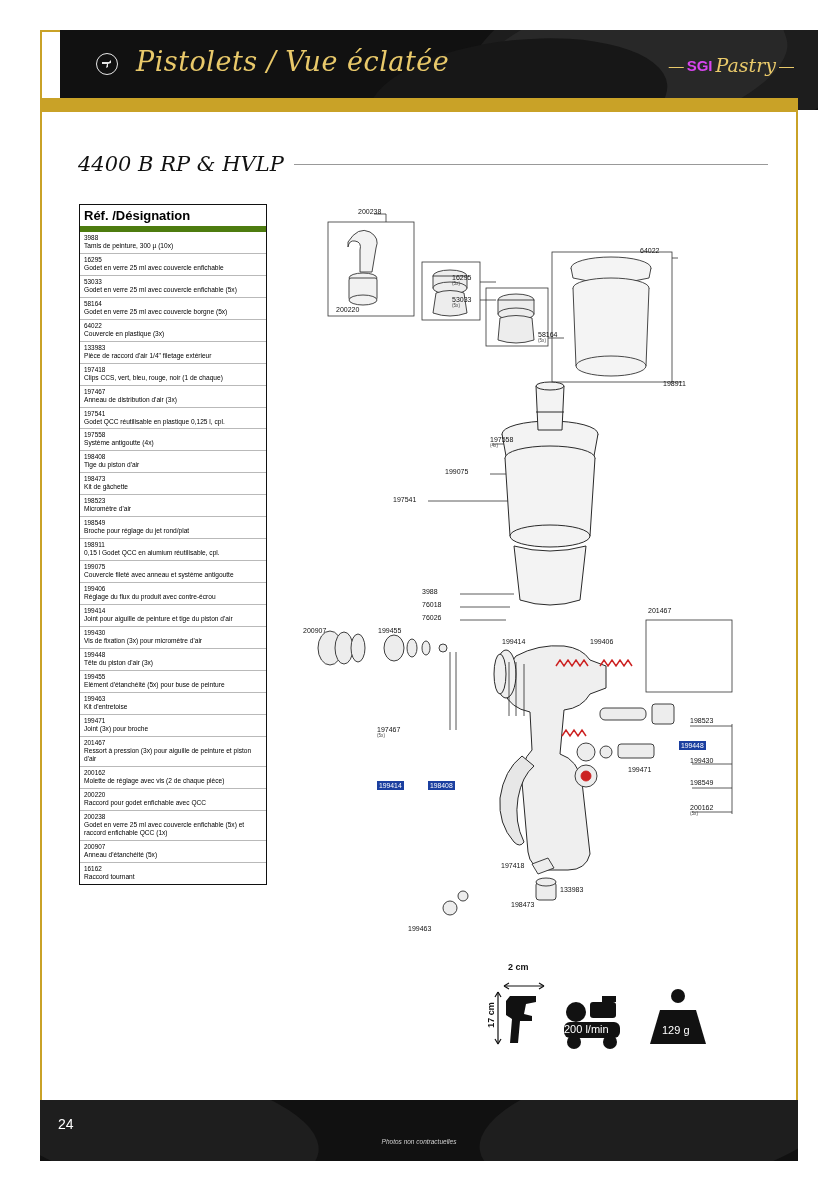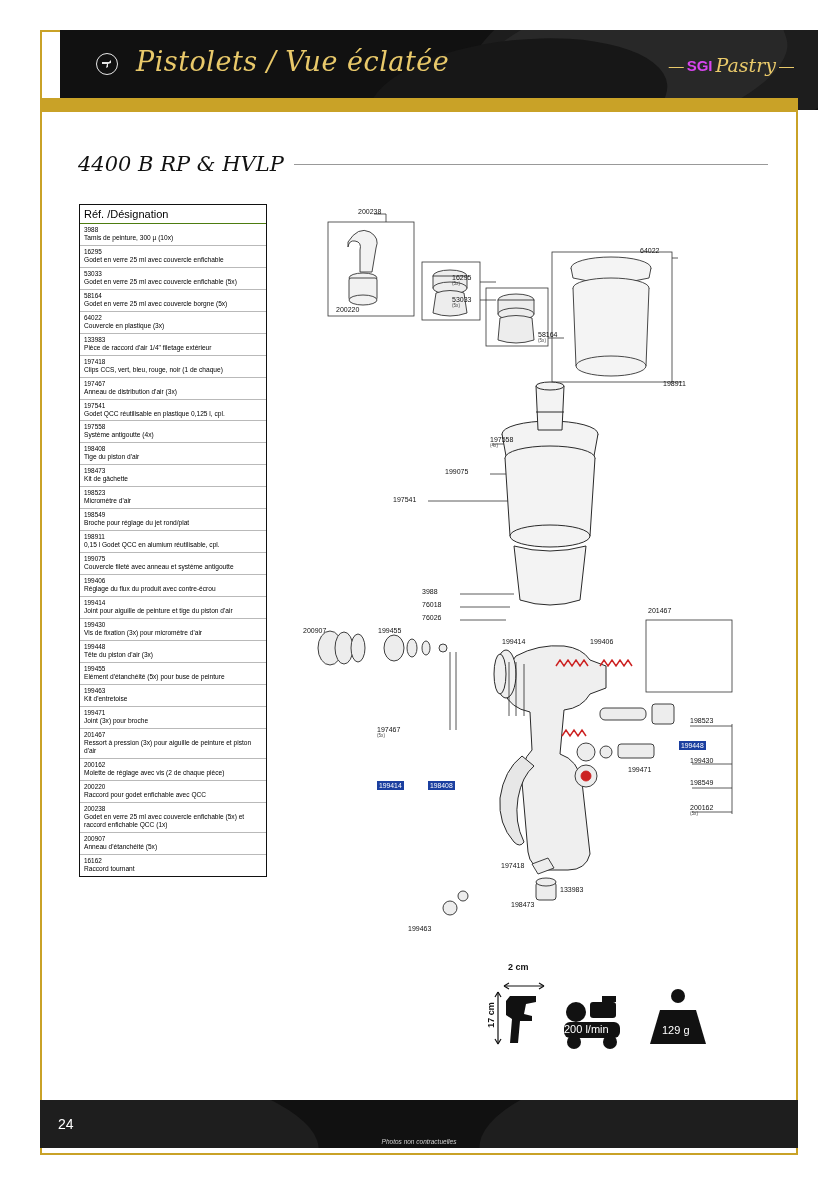--- a/index.html
+++ b/index.html
@@ -115,24 +115,24 @@
 
   
   .parts-table {
     position: absolute;
     left: 79px; top: 204px;
     width: 188px;
     border: 1px solid #111;
     background: #fff;
   }
   .parts-head {
-    font-size: 11px;
-    font-weight: normal;
+    font-size: 13px;
+    font-weight: bold;
     padding: 3px 4px 3px 4px;
-    border-bottom: 1px solid #4d7c0f;
+    border-bottom: 6px solid #4d7c0f;
     color: #000;
   }
   .part-row {
     border-bottom: 1px solid #b9b9b9;
     padding: 2px 4px 2.5px 4px;
   }
   .part-row:last-child { border-bottom: none; }
   .part-ref {
     font-size: 6.4px;
     color: #000;
@@ -185,21 +185,21 @@
   }
   .spec-badge {
     position: absolute;
     color: #fff; font-weight: normal; font-size: 11px;
   }
 
   
   .footer {
     position: absolute;
     left: 40px; top: 1100px;
-    width: 758px; height: 48px;
+    width: 758px; height: 61px;
     background: #111111;
     overflow: hidden;
   }
   .footer .fsw1 {
     position: absolute; left: -40px; top: -30px;
     width: 320px; height: 120px;
     background: #1e1e1e;
     border-radius: 50%;
     transform: rotate(8deg);
   }

